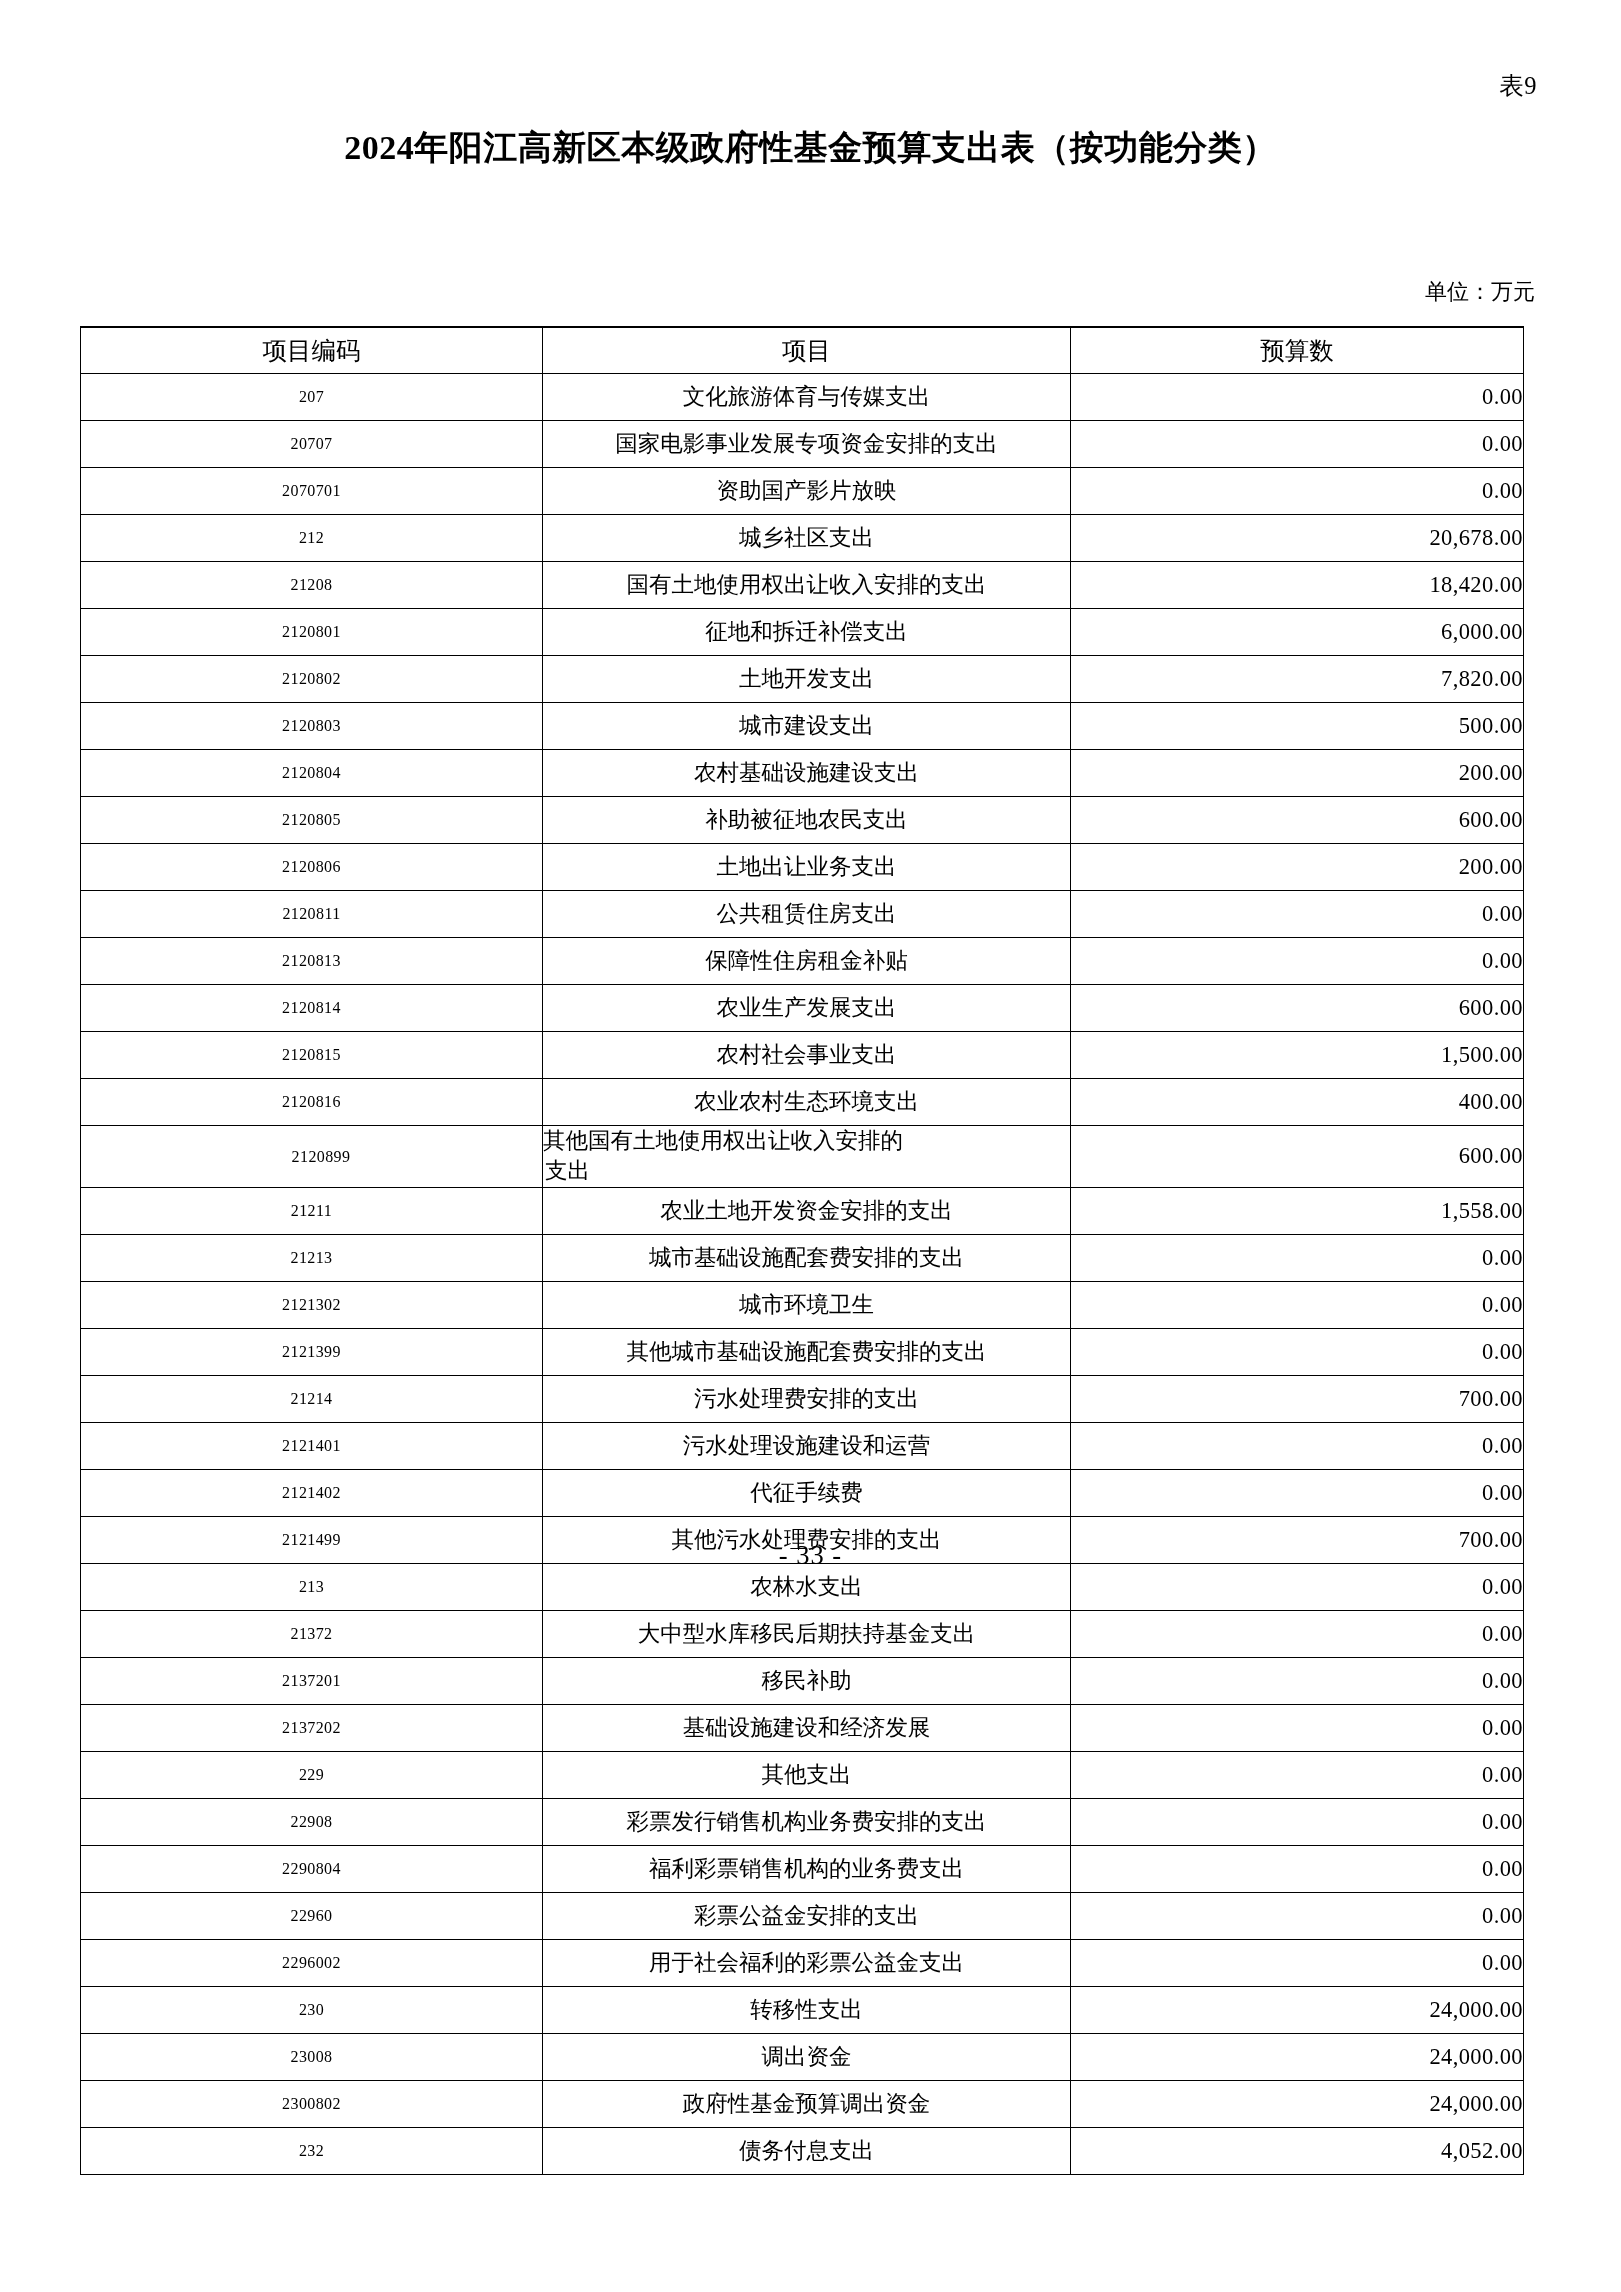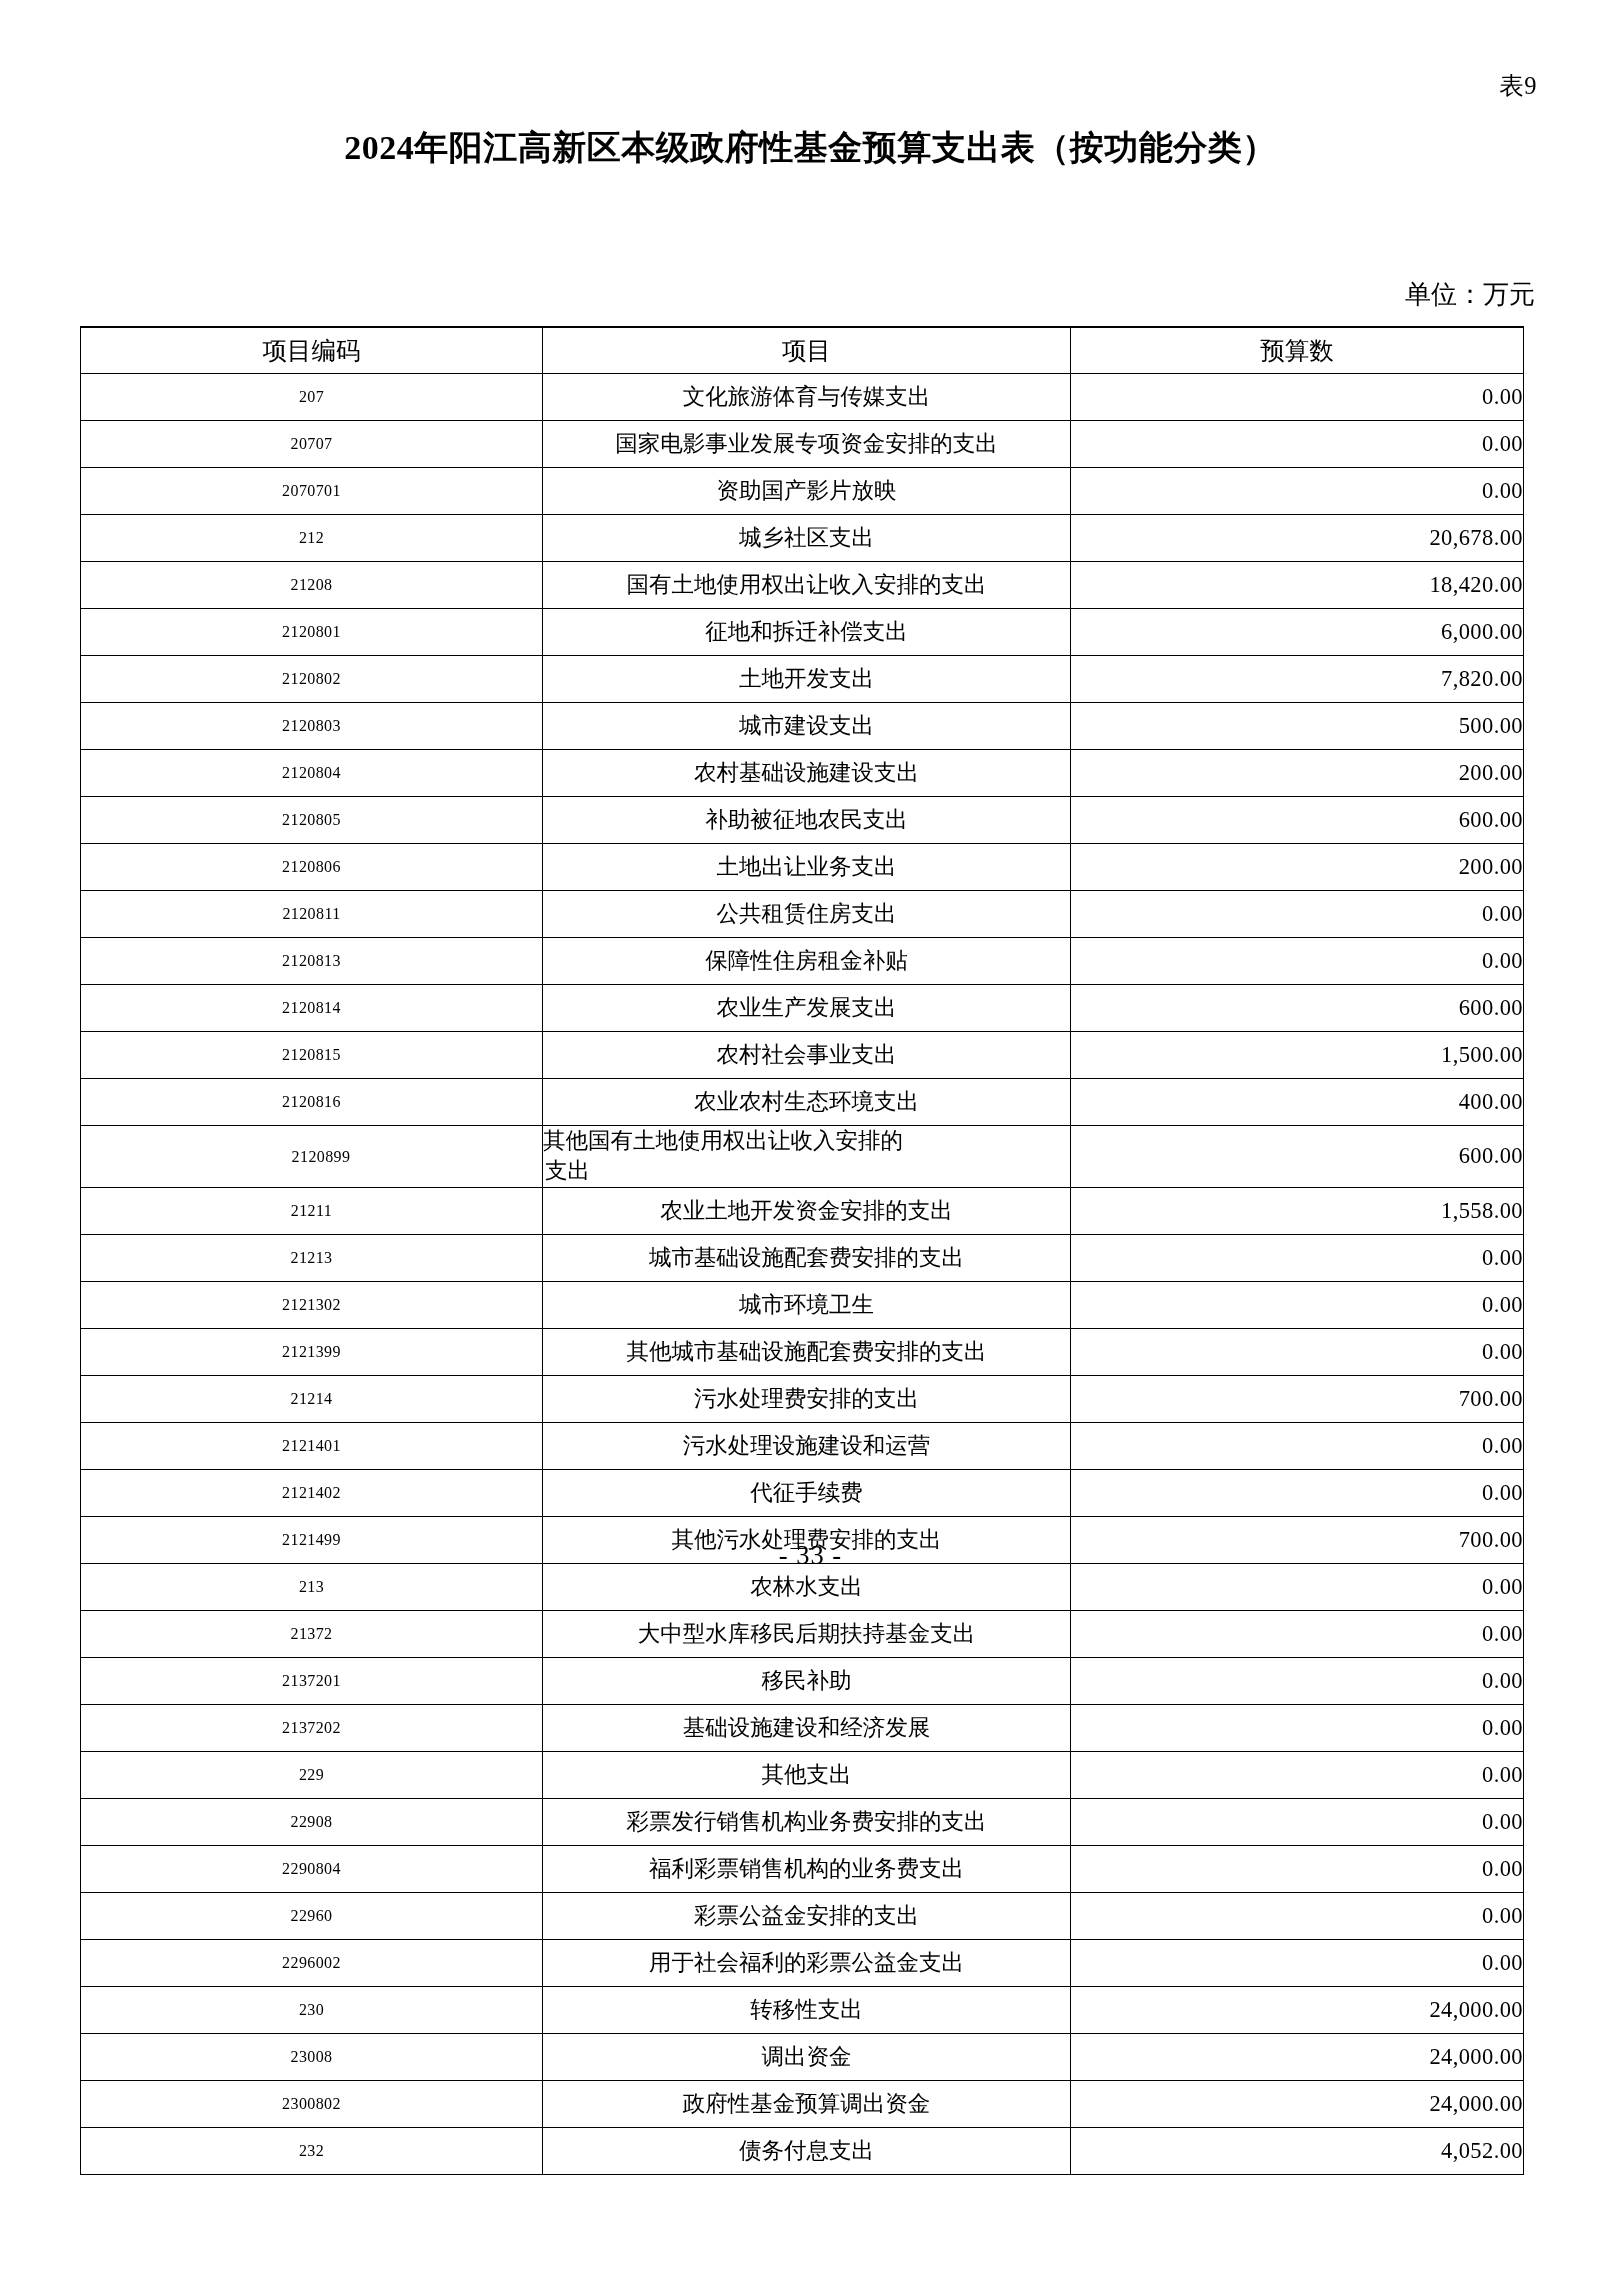--- a/index.html
+++ b/index.html
@@ -45,21 +45,21 @@
     font-weight: bold;
     letter-spacing: 0.5px;
     white-space: nowrap;
   }
 
   
   .unit-note {
     position: absolute;
     top: 277px;
     right: 86px;
-    font-size: 26px;
+    font-size: 22px;
     white-space: nowrap;
     text-align: center;
   }
 
   
   .table-wrap {
     position: absolute;
     top: 326px;
     left: 80px;
     width: 1443px;

